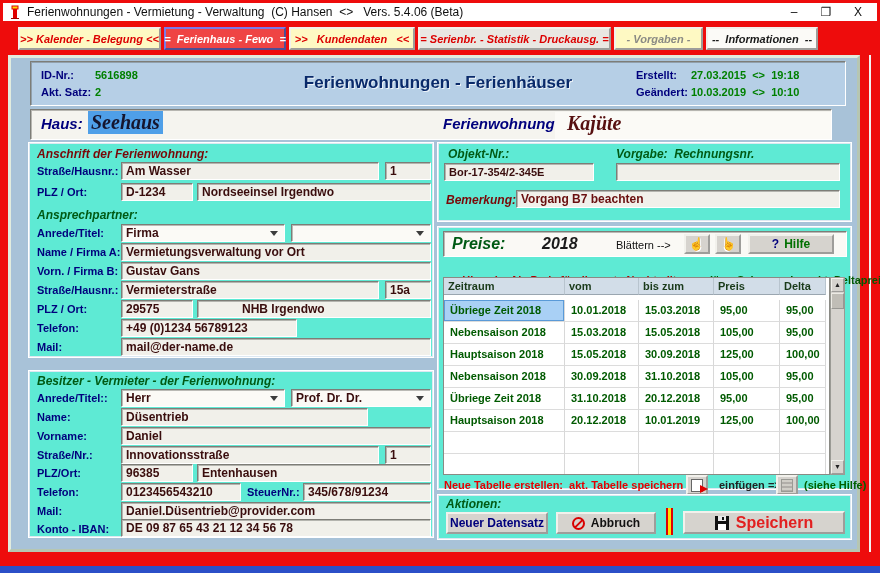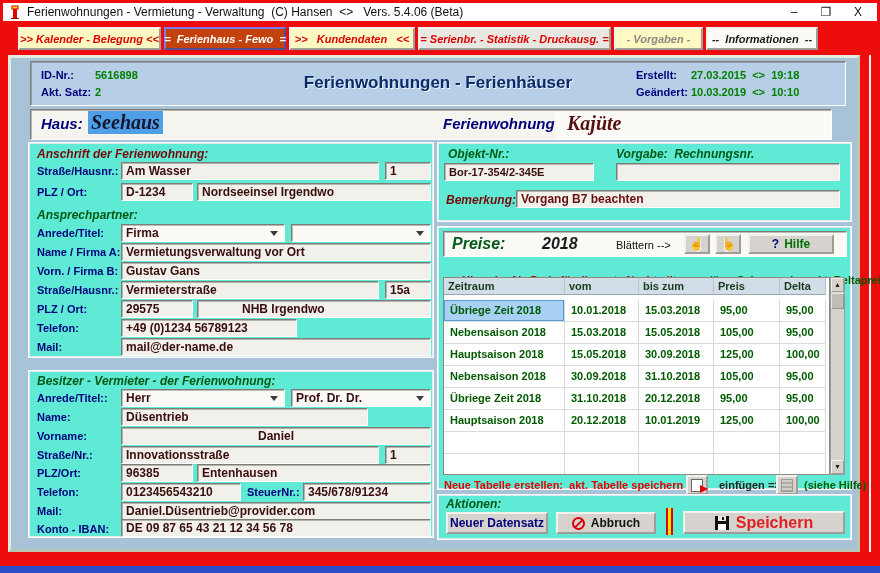--- a/index.html
+++ b/index.html
@@ -18,21 +18,21 @@
              background: #a8c2d8;
              border-top: 3px solid #e2ecdf; border-left: 3px solid #e2ecdf;
              border-right: 3px solid #b6c6b2; border-bottom: 3px solid #b6c6b2; }
   .edge-line { position: absolute; left: 869px; top: 55px; width: 2px; height: 497px; background: #f2f2f2; }
   .taskbar { position: absolute; left: 0; bottom: 0; width: 880px; height: 7px; background: #2b4fc8; }
 
   
   .tab { position: absolute; top: 27px; height: 23px; display: flex; align-items: center; justify-content: center;
          background: #fef9c3; border: 2px outset #f2f1ec; font-weight: bold; font-style: italic; font-size: 11px;
          color: #dc0000; white-space: pre; cursor: pointer; }
-  .tab.active { background: #c2410c; color: #ffffff; border: 2px outset #7a7ae8; }
+  .tab.active { background: #ef4444; color: #ffffff; border: 2px outset #7a7ae8; }
   .tab.muted  { color: #8a8a84; }
   .tab.light  { background: #e9e7e2; }
   .tab.info   { background: #fbfaf7; color: #1a1a1a; }
 
   
   .sunk { border: 1px solid; border-color: #7d7d77 #ffffff #ffffff #7d7d77;
           box-shadow: inset 1px 1px 0 rgba(90,90,85,.40); }
   .fld  { position: absolute; height: 18px; background: #f1f0ea; color: #3a0d0d;
           font-weight: bold; font-size: 12px; line-height: 15px; padding: 1px 4px;
           white-space: pre; overflow: hidden; }
@@ -185,21 +185,21 @@
       <span>Herr</span>
       <span class="chev"></span>
     </div>
     <div class="fld sunk sel" style="left:262px; top:18px; width:140px;">
       <span>Prof. Dr. Dr.</span>
       <span class="chev"></span>
     </div>
     <span class="lbl" style="left:8px; top:40px;">Name:</span>
     <div class="fld sunk" style="left:92px; top:37px; width:247px;">Düsentrieb</div>
     <span class="lbl" style="left:8px; top:59px;">Vorname:</span>
-    <div class="fld sunk" style="left:92px; top:56px; width:310px;text-align:center;">Daniel</div>
+    <div class="fld sunk" style="left:92px; top:56px; width:310px;">Daniel</div>
     <span class="lbl" style="left:8px; top:78px;">Straße/Nr.:</span>
     <div class="fld sunk" style="left:92px; top:75px; width:258px;">Innovationsstraße</div>
     <div class="fld sunk" style="left:356px; top:75px; width:46px;">1</div>
     <span class="lbl" style="left:8px; top:96px;">PLZ/Ort:</span>
     <div class="fld sunk" style="left:92px; top:93px; width:72px;">96385</div>
     <div class="fld sunk" style="left:168px; top:93px; width:234px;">Entenhausen</div>
     <span class="lbl" style="left:8px; top:115px;">Telefon:</span>
     <div class="fld sunk" style="left:92px; top:112px; width:120px;">0123456543210</div>
     <span class="lbl" style="left:218px; top:115px;">SteuerNr.:</span>
     <div class="fld sunk" style="left:274px; top:112px; width:128px;">345/678/91234</div>

